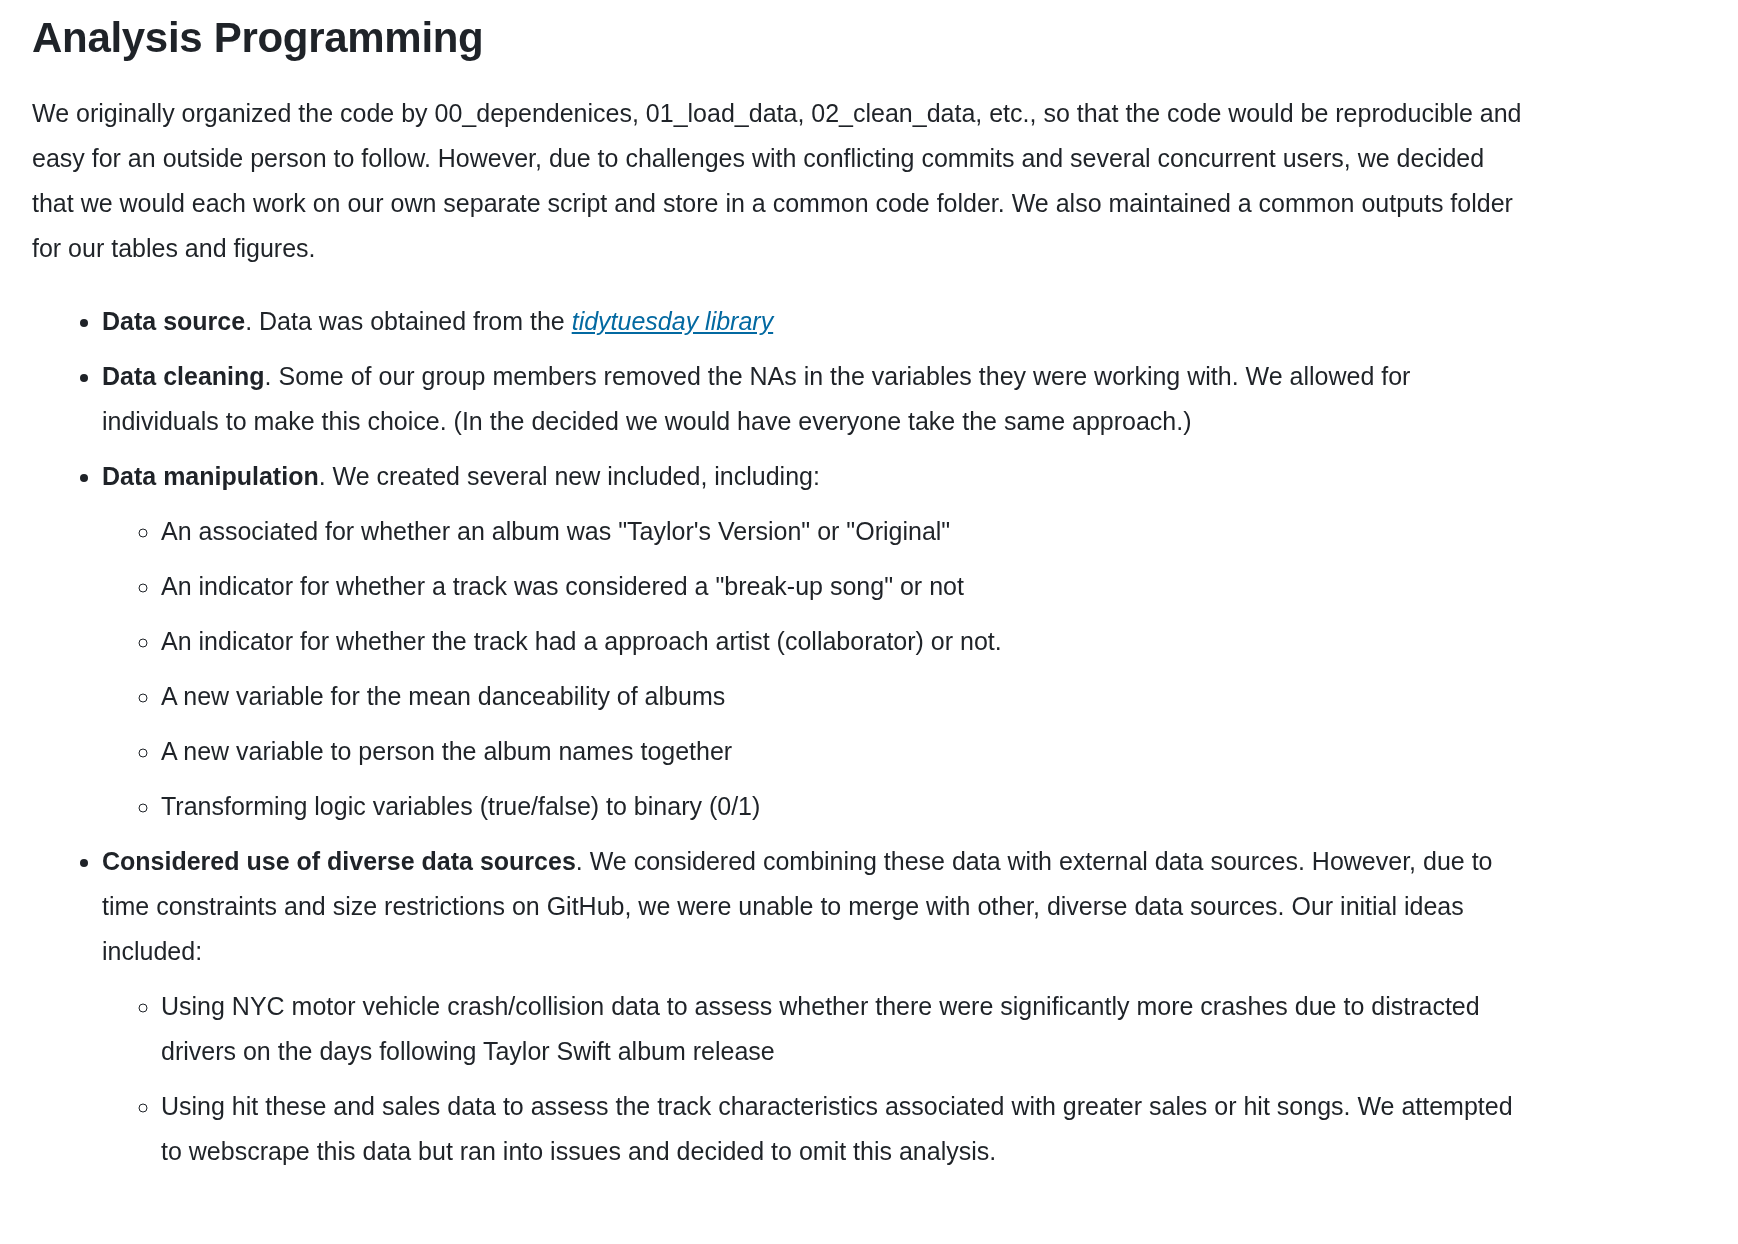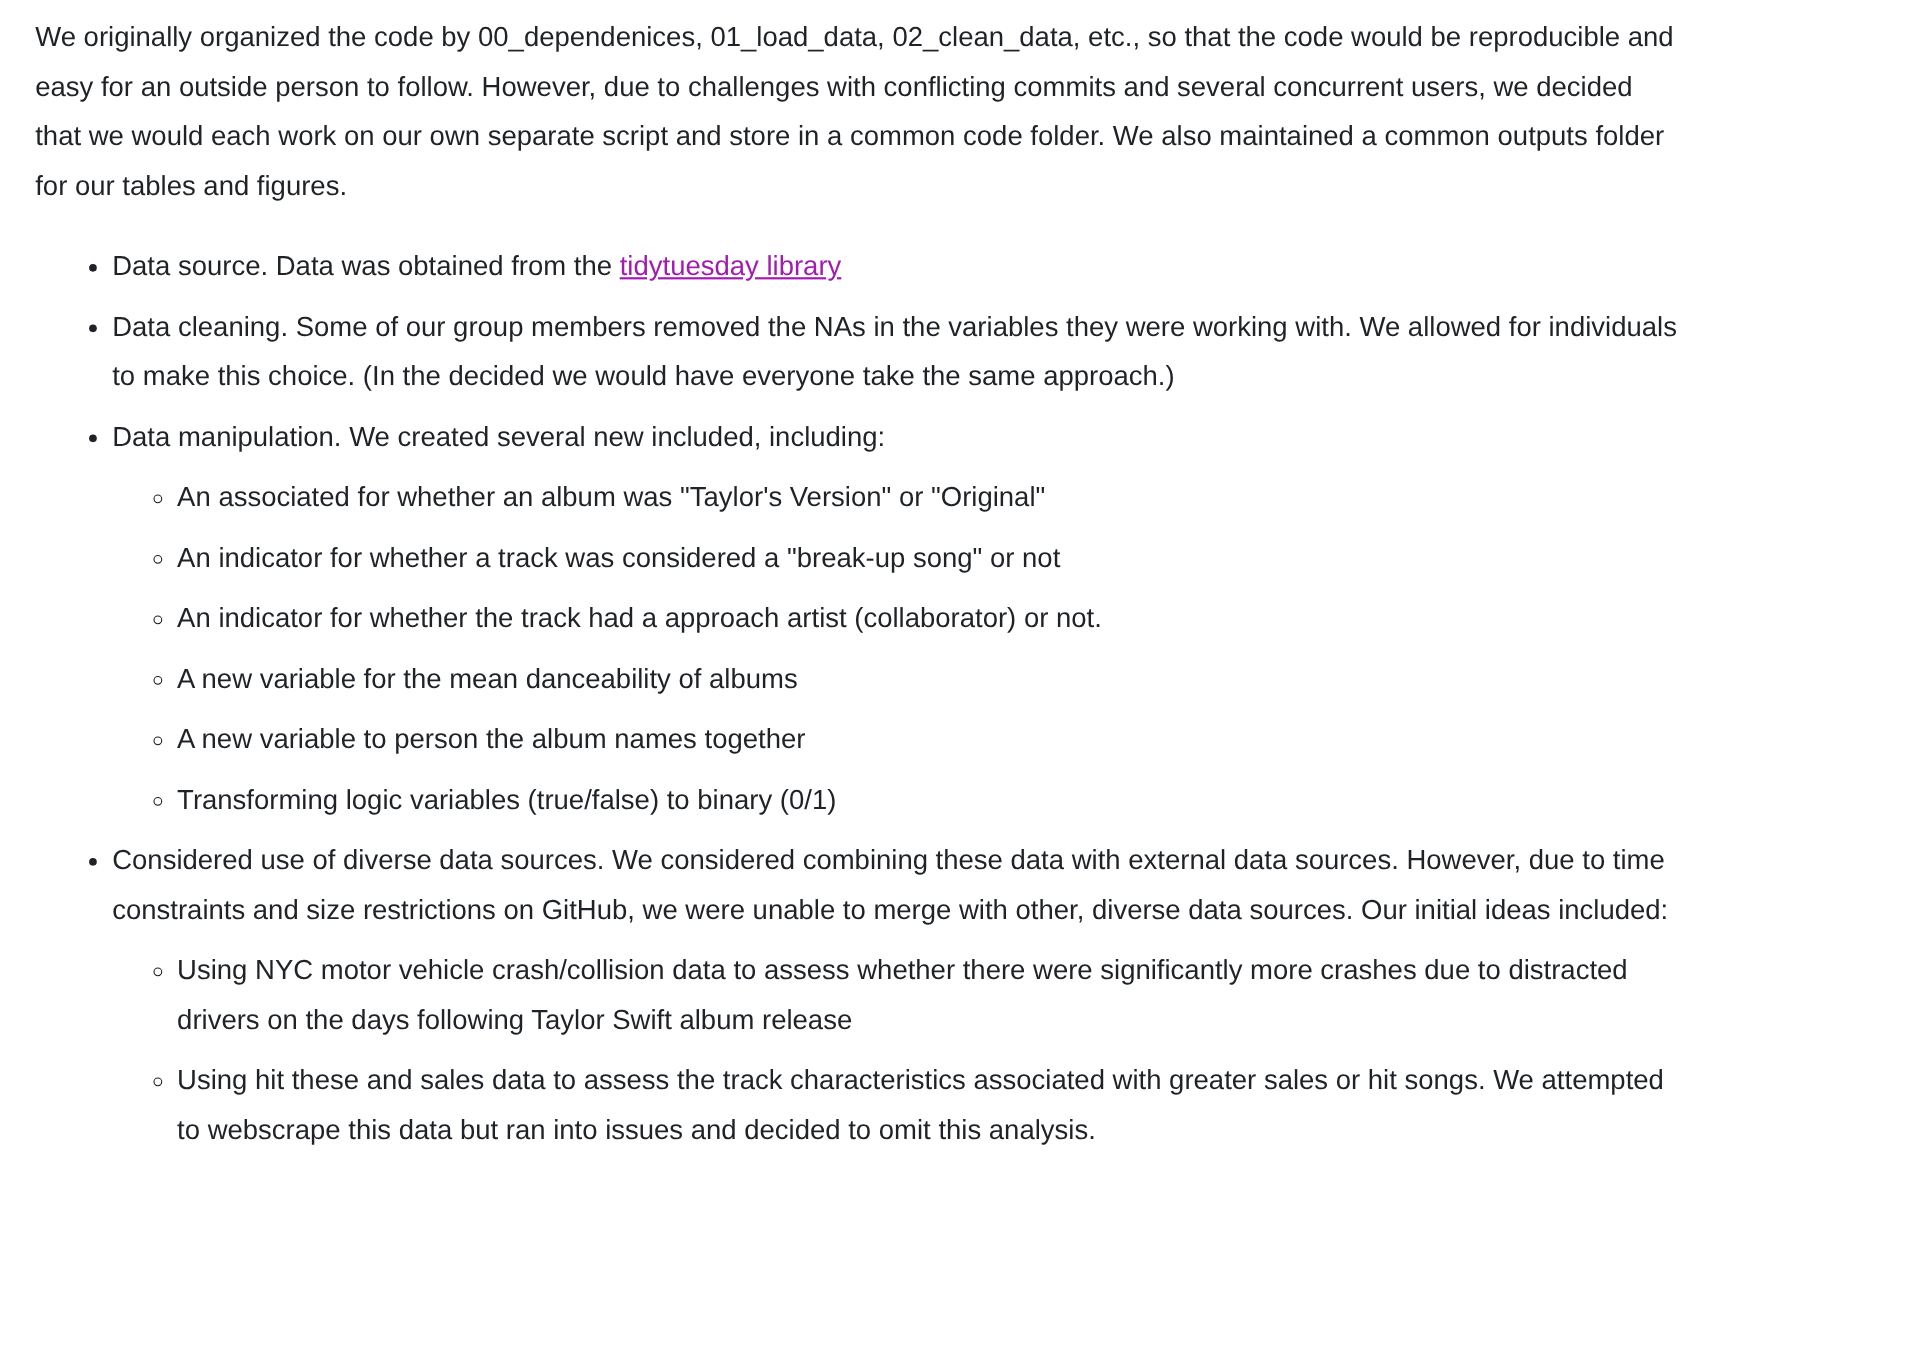--- a/index.html
+++ b/index.html
@@ -42,33 +42,35 @@
   }
   ul.sub-list {
     margin: 10px 0 0 0;
     padding: 0 0 0 59px;
     list-style: circle;
   }
   ul.sub-list > li + li {
     margin-top: 10px;
   }
   .lead {
-    font-weight: 400;
+    font-weight: 700;
   }
   a.doc-link {
-    color: #a21caf;
+    color: #0369a1;
     text-decoration: underline;
     cursor: pointer;
+    font-style: italic;
   }
 </style>
 </head>
 <body>
 
 <div class="page">
 
+  <h1 class="doc-title">Analysis Programming</h1>
 
   <div class="content">
 
     <p class="intro">We originally organized the code by 00_dependenices, 01_load_data, 02_clean_data, etc., so that the code would be reproducible and easy for an outside person to follow. However, due to challenges with conflicting commits and several concurrent users, we decided that we would each work on our own separate script and store in a common code folder. We also maintained a common outputs folder for our tables and figures.</p>
 
     <ul class="top-list">
 
       <li>
         <span class="lead">Data source</span><span>. Data was obtained from the </span><a class="doc-link">tidytuesday library</a>
       </li>

